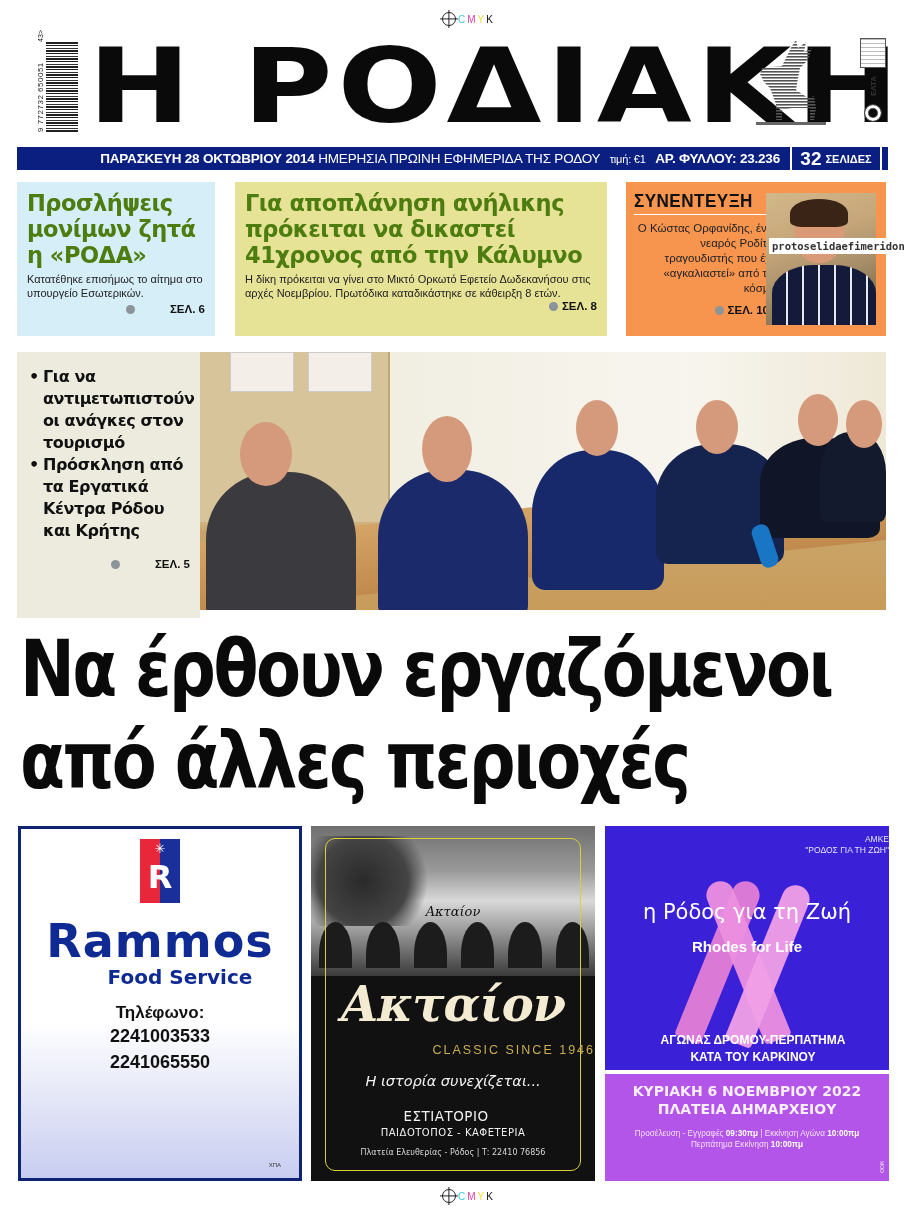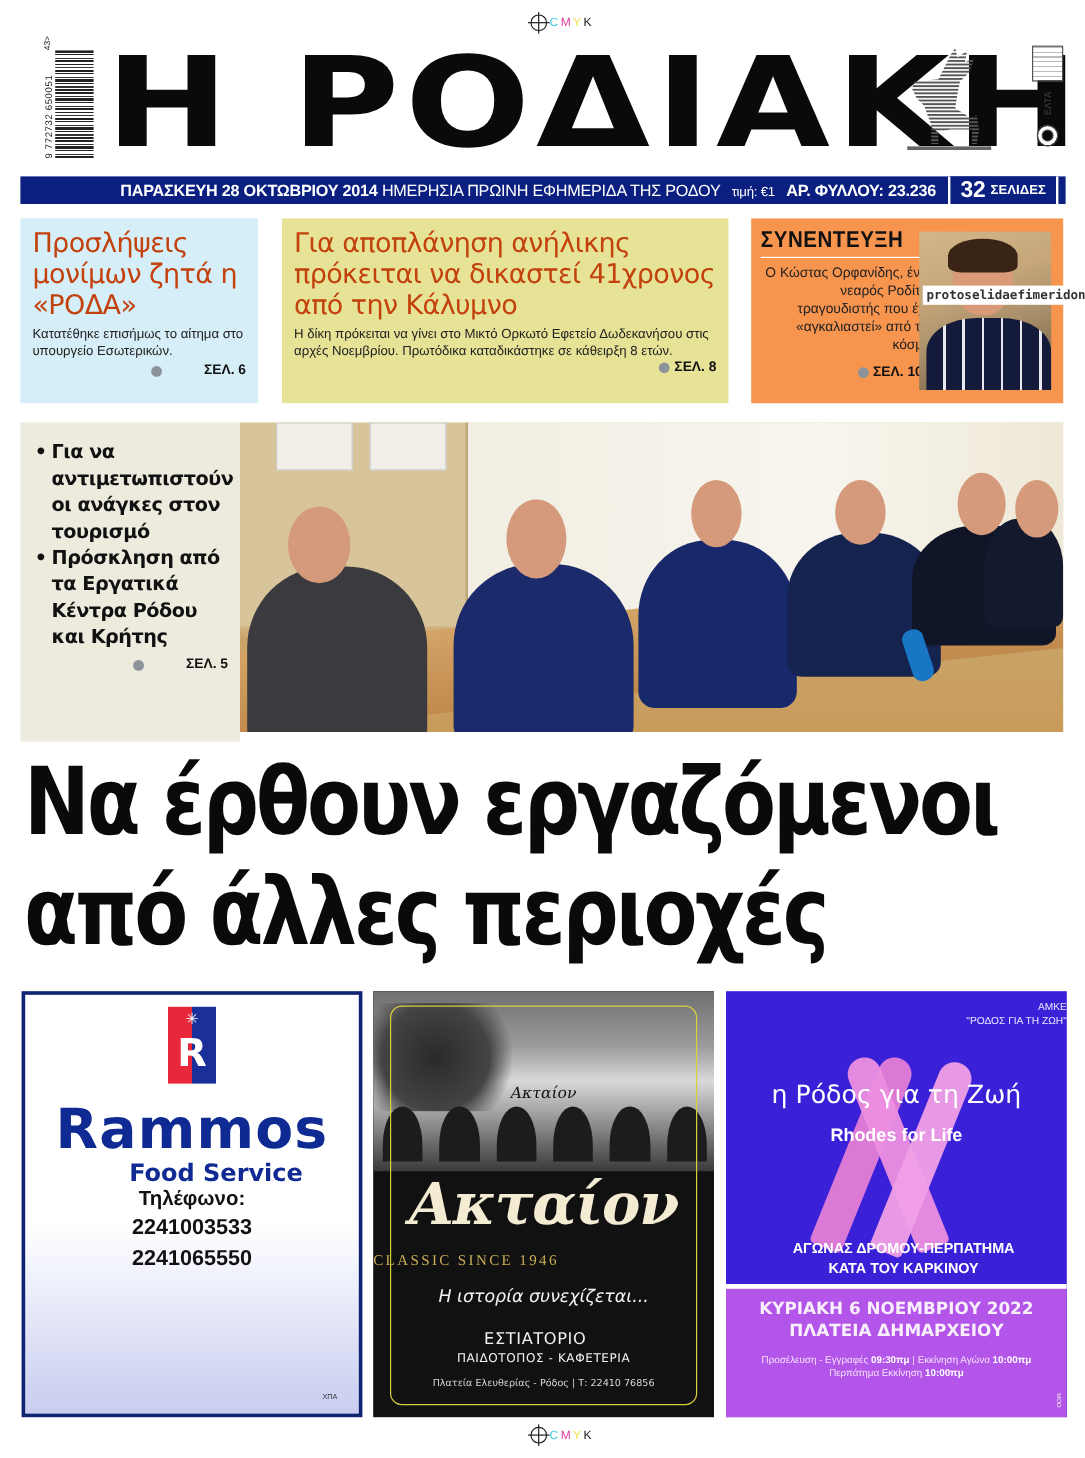--- a/index.html
+++ b/index.html
@@ -35,39 +35,39 @@
   .dateline .issue { font-weight: bold; font-size: 13.5px; }
   .dateline .pages { width: 92px; height: 23px; border-left: 2px solid #fff; border-right: 2px solid #fff; margin-right: 6px; display: flex; align-items: center; justify-content: center; gap: 4px; background: #0a1f80; }
   .dateline .pages .num { font-size: 19px; font-weight: bold; }
   .dateline .pages .lbl { font-size: 11px; font-weight: bold; }
 
   
   .box-blue { left: 17px; top: 182px; width: 198px; height: 154px; background: #d6eef7; padding: 8px 10px; }
   .box-yellow { left: 235px; top: 182px; width: 372px; height: 154px; background: #e6e396; padding: 8px 10px; }
   .box-orange { left: 626px; top: 182px; width: 260px; height: 154px; background: #f7944e; padding: 8px 8px; }
 
-  .story-title { font-family: "DejaVu Sans", sans-serif; font-weight: normal; font-size: 23px; line-height: 26px; color: #c2410c; letter-spacing: -0.5px; }
+  .story-title { font-family: "DejaVu Sans", sans-serif; font-weight: bold; font-size: 23px; line-height: 26px; color: #4d7c0f; letter-spacing: -0.5px; }
   .story-body { font-family: "Liberation Sans", sans-serif; font-size: 11.5px; line-height: 15px; color: #222; margin-top: 4px; }
   .page-ref { display: flex; align-items: center; justify-content: flex-end; gap: 4px; font-family: "Liberation Sans", sans-serif; font-weight: bold; font-size: 11.5px; color: #111; }
   .page-ref .dot { width: 9px; height: 9px; border-radius: 50%; background: #8a9499; }
 
   .interview-head { font-family: "Liberation Sans", sans-serif; font-weight: bold; font-size: 19px; color: #111; transform: scaleX(0.9); transform-origin: left; border-bottom: 1.5px solid #fff; width: 150px; padding-bottom: 2px; letter-spacing: 0.5px; }
   .interview-body { width: 145px; text-align: right; font-size: 11.5px; line-height: 15px; color: #222; margin-top: 6px; }
   .portrait { left: 766px; top: 193px; width: 110px; height: 132px; background: linear-gradient(160deg, #d2b88a 0%, #c6a67a 35%, #a88f6a 60%, #6e5a40 100%); overflow: hidden; }
   .portrait .head { position: absolute; left: 28px; top: 12px; width: 50px; height: 58px; border-radius: 45% 45% 48% 48%; background: #d99a78; }
   .portrait .hair { position: absolute; left: 24px; top: 6px; width: 58px; height: 28px; border-radius: 50% 50% 20% 20%; background: #3a2416; }
   .portrait .shirt { position: absolute; left: 6px; top: 72px; width: 104px; height: 70px; border-radius: 40% 40% 0 0; background: repeating-linear-gradient(90deg, #141a3a 0 14px, #e8e8f0 14px 16px); }
   .watermark { left: 769px; top: 238px; background: #fff; color: #333; font-family: "DejaVu Sans Mono", monospace; font-weight: bold; font-size: 10.5px; padding: 2px 3px; }
 
   
   .lead-bullets { left: 17px; top: 352px; width: 183px; height: 266px; background: #edebde; padding: 14px 10px 0 12px; }
   .lead-bullets ul { list-style: none; }
   .lead-bullets li { font-family: "DejaVu Sans", sans-serif; font-weight: bold; font-size: 16px; line-height: 22px; color: #111; padding-left: 14px; position: relative; letter-spacing: -0.4px; }
   .lead-bullets li::before { content: "•"; position: absolute; left: 0; top: 0; }
-  .lead-bullets .page-ref { margin-top: 6px; gap: 35px; }
+  .lead-bullets .page-ref { margin-top: 16px; gap: 35px; }
 
   .lead-photo { left: 200px; top: 352px; width: 686px; height: 258px; overflow: hidden;
     background: linear-gradient(180deg, #e9e0c8 0%, #e6dcc2 55%, #c9a468 70%, #c89b5a 100%); }
   .lead-photo .cabinet { position: absolute; left: 0; top: 0; width: 190px; height: 170px; background: #d8c49a; border-right: 2px solid #bfa77a; }
   .lead-photo .poster { position: absolute; top: 0; width: 64px; height: 40px; background: #f3efe8; border: 1px solid #ccc; }
   .lead-photo .wall { position: absolute; left: 190px; top: 0; width: 496px; height: 170px; background: linear-gradient(90deg, #f1eee2, #f7f5ee 60%, #eee8d6); }
   .lead-photo .person { position: absolute; border-radius: 45% 45% 10% 10%; }
   .lead-photo .face { position: absolute; border-radius: 50%; background: #d59a7c; }
   .lead-photo .table { position: absolute; left: 0; top: 190px; width: 686px; height: 70px; background: linear-gradient(180deg, #d4a467, #c08a4c); transform: skewY(-6deg); transform-origin: left top; }
   .lead-photo .mic { position: absolute; width: 18px; height: 44px; background: #1976c4; border-radius: 8px; transform: rotate(-18deg); }
@@ -77,33 +77,33 @@
   
   .ad-rammos { left: 18px; top: 826px; width: 284px; height: 355px; border: 3px solid #0e2372; background: linear-gradient(180deg, #ffffff 0%, #ffffff 55%, #c8cdf0 100%); text-align: center; padding-top: 10px; }
   .ad-rammos .logo-r { margin: 0 auto; width: 40px; height: 64px; display: flex; position: relative; }
   .ad-rammos .logo-r .red { width: 20px; height: 64px; background: #e8283a; }
   .ad-rammos .logo-r .blue { width: 20px; height: 64px; background: #1b2f9a; }
   .ad-rammos .logo-r .letter { position: absolute; left: 0; right: 0; top: 20px; color: #fff; font-weight: bold; font-size: 32px; line-height: 36px; font-family: "DejaVu Sans", sans-serif; }
   .ad-rammos .logo-r .snow { position: absolute; left: 0; right: 0; top: 2px; color: #fff; font-size: 13px; }
   .ad-rammos .brand { font-family: "DejaVu Sans", sans-serif; font-weight: bold; font-size: 46px; color: #0f2a93; margin-top: 14px; line-height: 48px; letter-spacing: 1px; }
   .ad-rammos .tag { font-family: "DejaVu Sans", sans-serif; font-weight: bold; font-size: 20px; color: #0f2a93; margin-left: 40px; line-height: 24px; }
   .ad-rammos .addr { font-family: "Liberation Sans", sans-serif; font-weight: bold; font-size: 17px; line-height: 23px; color: #111; margin-top: 26px; }
-  .ad-rammos .phone-lbl { font-family: "Liberation Sans", sans-serif; font-weight: bold; font-size: 17px; color: #111; }
+  .ad-rammos .phone-lbl { font-family: "Liberation Sans", sans-serif; font-weight: bold; font-size: 17px; color: #111; margin-top: 14px; }
   .ad-rammos .phone { font-family: "Liberation Sans", sans-serif; font-weight: bold; font-size: 18px; line-height: 26px; color: #111; }
   .ad-rammos .code { position: absolute; right: 18px; bottom: 10px; font-size: 6px; color: #333; }
 
   .ad-aktaion { left: 311px; top: 826px; width: 284px; height: 355px; background: #111; overflow: hidden; }
   .ad-aktaion .photo { position: absolute; left: 0; top: 0; width: 284px; height: 150px; background: linear-gradient(180deg, #6f6f6f 0%, #9a9a9a 30%, #d9d9d9 50%, #3a3a3a 100%); }
   .ad-aktaion .tree { position: absolute; left: 0; top: 10px; width: 130px; height: 90px; background: radial-gradient(circle at 40% 50%, #2a2a2a 0%, #444 50%, transparent 72%); }
   .ad-aktaion .arches { position: absolute; left: 8px; top: 96px; width: 270px; height: 50px; display: flex; gap: 14px; }
   .ad-aktaion .arch { width: 38px; height: 46px; background: #1c1c1c; border-radius: 50% 50% 0 0 / 70% 70% 0 0; }
   .ad-aktaion .frame { position: absolute; left: 14px; top: 12px; width: 256px; height: 333px; border: 1.5px solid #d8cf3a; border-radius: 10px; }
   .ad-aktaion .sign { position: absolute; left: 0; right: 0; top: 78px; text-align: center; font-family: "DejaVu Serif", serif; font-style: italic; font-size: 13px; color: #111; }
   .ad-aktaion .script { position: absolute; left: 0; right: 0; top: 150px; text-align: center; font-family: "DejaVu Serif", serif; font-style: italic; font-weight: bold; font-size: 48px; color: #f3ecd2; letter-spacing: -1px; }
-  .ad-aktaion .since { position: absolute; left: 0; right: 0; top: 217px; text-align: left; font-family: Liberation Serif, serif; font-size: 12.5px; letter-spacing: 2px; color: #c9ad55; }
+  .ad-aktaion .since { position: absolute; left: 0; right: 0; top: 217px; text-align: right; font-family: Liberation Sans, sans-serif; font-size: 12.5px; letter-spacing: 2px; color: #c9ad55; }
   .ad-aktaion .slogan { position: absolute; left: 0; right: 0; top: 247px; text-align: center; font-family: "DejaVu Sans", sans-serif; font-style: italic; font-size: 14.5px; color: #f2f2f2; }
   .ad-aktaion .type1 { position: absolute; left: 0; right: 14px; top: 282px; text-align: center; font-family: "DejaVu Sans", sans-serif; font-size: 13.5px; letter-spacing: 0.5px; color: #f2f2f2; }
   .ad-aktaion .type2 { position: absolute; left: 0; right: 0; top: 301px; text-align: center; font-family: "DejaVu Sans", sans-serif; font-size: 10px; letter-spacing: 0.5px; color: #f2f2f2; }
   .ad-aktaion .contact { position: absolute; left: 0; right: 0; top: 322px; text-align: center; font-family: "DejaVu Sans", sans-serif; font-size: 8px; color: #d8d8d8; }
 
   .ad-rhodes { left: 605px; top: 826px; width: 284px; height: 355px; background: #3a20d6; overflow: hidden; }
   .ad-rhodes .org { position: absolute; left: 0; right: 0; top: 8px; text-align: right; font-size: 8.5px; line-height: 11px; color: #e8e4ff; }
   .ad-rhodes .ribbon { position: absolute; width: 28px; height: 170px; background: #e37ed6; border-radius: 14px 14px 4px 4px; opacity: 0.95; }
   .ad-rhodes .title { position: absolute; left: 0; right: 0; top: 74px; text-align: center; font-family: "DejaVu Sans", sans-serif; font-size: 21px; color: #fff; }
   .ad-rhodes .subtitle { position: absolute; left: 0; right: 0; top: 112px; text-align: center; font-family: "Liberation Sans", sans-serif; font-weight: bold; font-size: 15px; color: #fff; }

